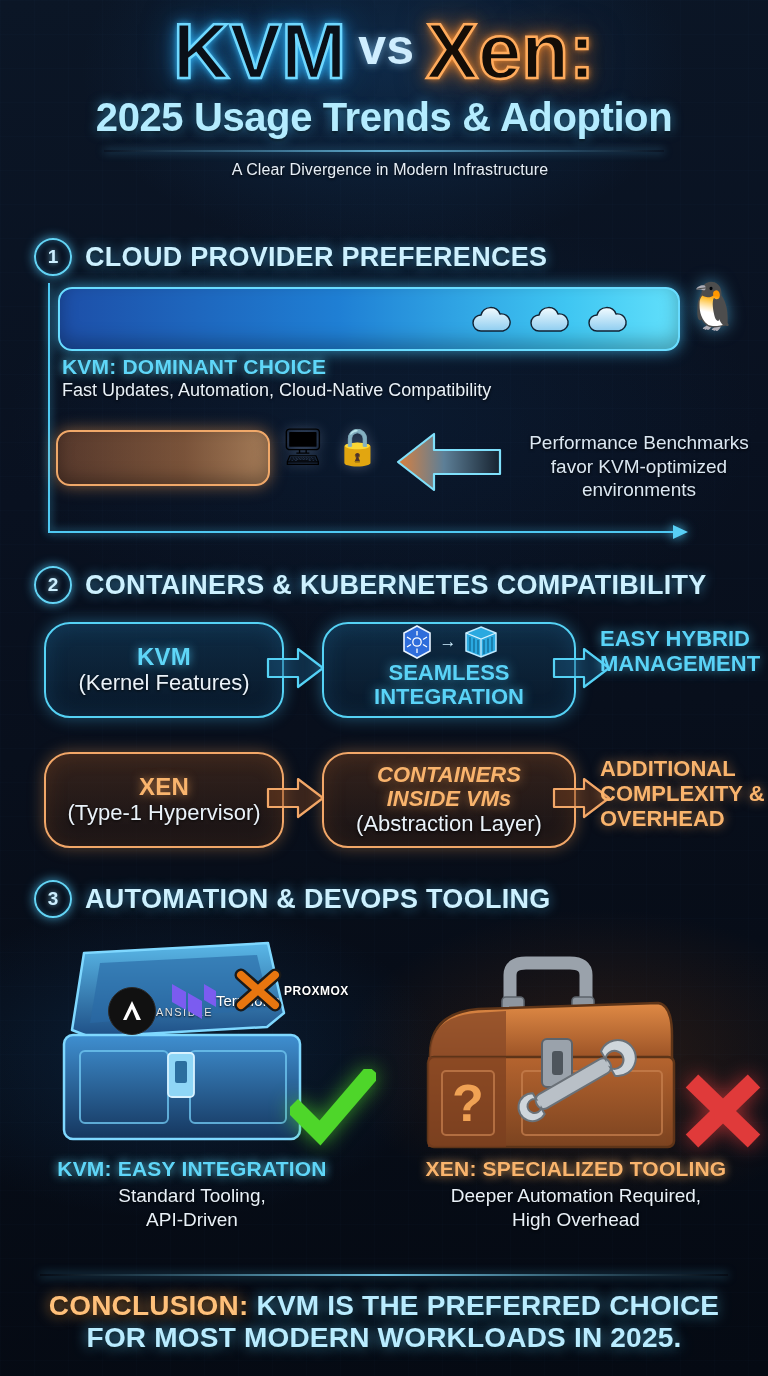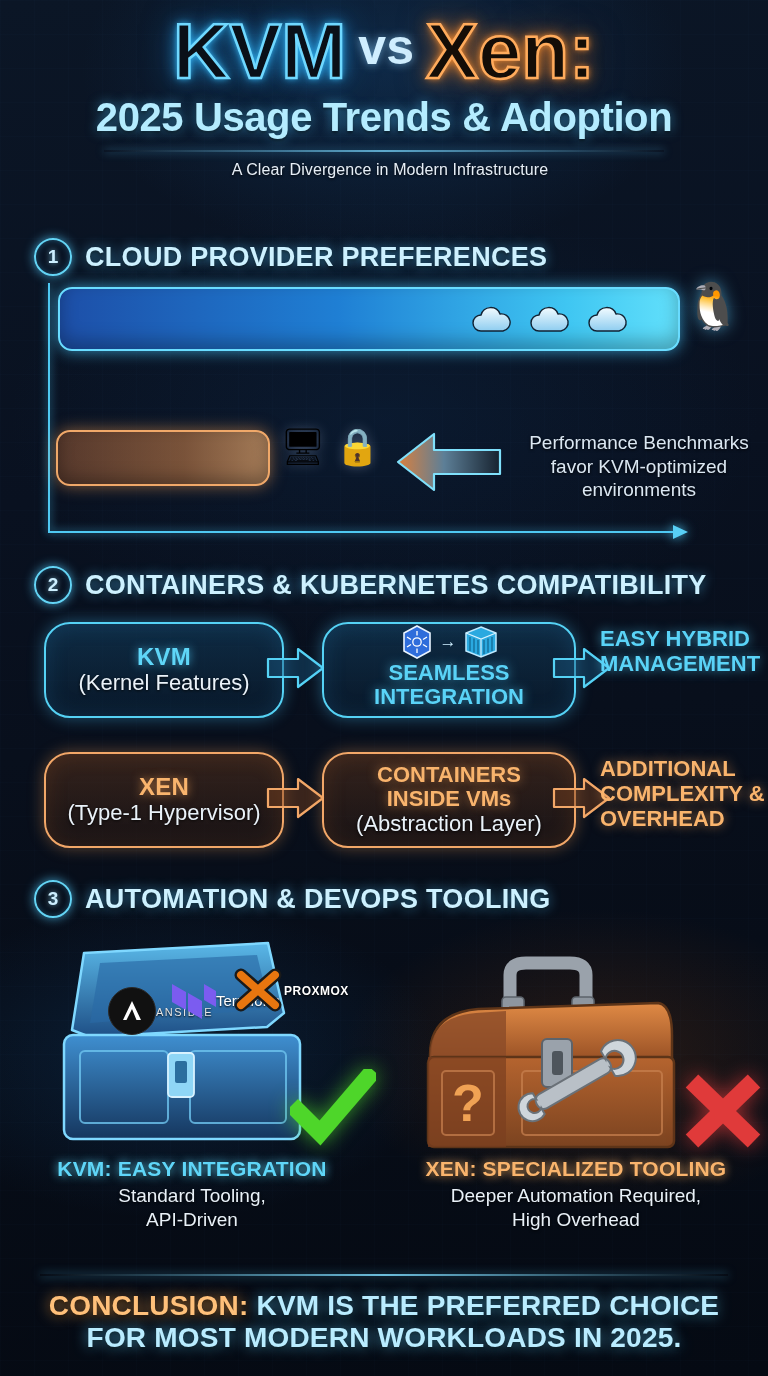--- a/index.html
+++ b/index.html
@@ -129,21 +129,21 @@
   .pill.o{border:2px solid #f2a768;background:linear-gradient(180deg,rgba(92,52,28,.52),rgba(48,26,14,.40));
     box-shadow:0 0 16px rgba(240,155,80,.38),inset 0 0 22px rgba(170,95,40,.20);}
   .pill-a{left:0;top:10px;width:236px;height:92px;}
   .pill-b{left:278px;top:10px;width:250px;height:92px;}
   .p-t1{font-size:24px;font-weight:bold;letter-spacing:.2px;line-height:1.08;}
   .p-t1.c{color:#5fd6f8;text-shadow:0 0 10px rgba(80,205,250,.75);}
   .p-t1.o{color:#f9b46d;text-shadow:0 0 10px rgba(245,160,85,.7);}
   .p-t2{font-size:22px;color:#eaf2f9;text-shadow:0 1px 3px rgba(0,0,0,.85);}
   .p-big{font-size:22px;font-weight:bold;line-height:1.1;}
   .p-big.c{color:#5ad3f7;text-shadow:0 0 11px rgba(80,205,250,.7);}
-  .p-big.o{color:#f9b46d;text-shadow:0 0 11px rgba(245,160,85,.65);}
+  .p-big.o{color:#f9b46d;text-shadow:0 0 11px rgba(245,160,85,.65);font-style:italic;}
   .arrow-mid{position:absolute;top:34px;width:60px;height:44px;}
   .am1{left:222px;} .am2{left:508px;}
   .endlbl{position:absolute;left:556px;top:14px;width:190px;text-align:left;
     font-size:22px;font-weight:bold;line-height:1.14;}
   .endlbl.c{color:#5ad3f7;text-shadow:0 0 11px rgba(80,205,250,.7);}
   .endlbl.o{color:#f9b46d;text-shadow:0 0 11px rgba(245,160,85,.65);}
   .k8s-row{display:flex;align-items:center;gap:6px;margin-bottom:2px;margin-top:-6px;}
 
   
   #sec3{position:absolute;left:0;top:935px;width:768px;height:330px;z-index:2;}
@@ -210,20 +210,24 @@
           <path d="M11 26a8 8 0 0 1 0-16 10 10 0 0 1 19-1 7 7 0 0 1 3 17z" fill="url(#cg)" stroke="#123" stroke-width="1.4"></path>
         </svg>
         <svg width="44" height="30" viewBox="0 0 44 30">
           <path d="M11 26a8 8 0 0 1 0-16 10 10 0 0 1 19-1 7 7 0 0 1 3 17z" fill="url(#cg)" stroke="#123" stroke-width="1.4"></path>
         </svg>
       </div>
     </div>
 
     <div class="tux">🐧</div>
 
+    <div class="kvm-lbl">
+      <div class="lbl-h c">KVM: DOMINANT CHOICE</div>
+      <div class="lbl-s">Fast Updates, Automation, Cloud-Native Compatibility</div>
+    </div>
 
     <div class="bar bar-xen"></div>
 
     <div class="s1-icons">
       <span>🖥</span>
       <span>🔒</span>
     </div>
 
     <svg class="bench-arrow" viewBox="0 0 106 62">
       <defs>

